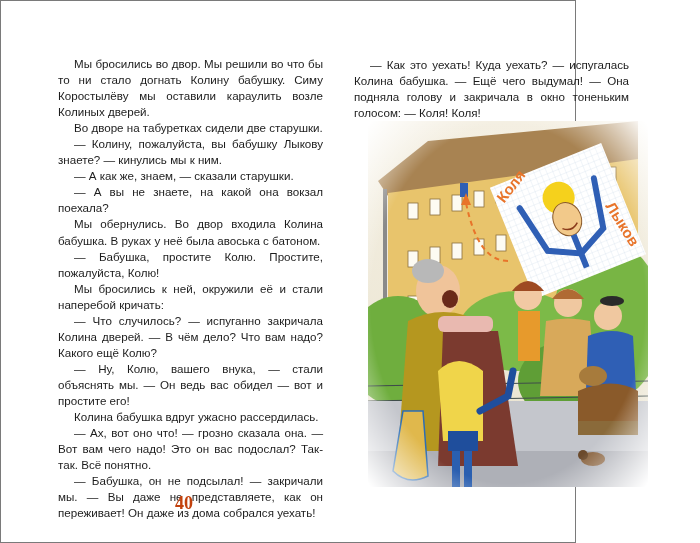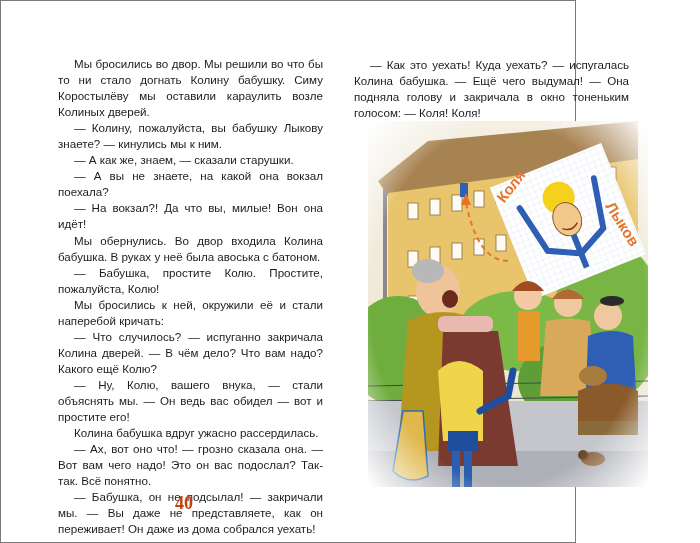--- a/index.html
+++ b/index.html
@@ -34,24 +34,24 @@
     .illustration svg { width: 100%; height: 100%; display: block; }
   </style>
 </head>
 <body>
 
 <div class="spread">
 
   <div class="page page-left">
     <div class="text-block left-text">
       <p class="para">Мы бросились во двор. Мы решили во что бы то ни стало догнать Колину бабушку. Симу Коростылёву мы оставили караулить возле Колиных дверей.</p>
+      <p class="para">Во дворе на табуретках сидели две старушки.</p>
       <p class="para">— Колину, пожалуйста, вы бабушку Лыкову знаете? — кинулись мы к ним.</p>
       <p class="para">— А как же, знаем, — сказали старушки.</p>
       <p class="para">— А вы не знаете, на какой она вокзал поехала?</p>
-      <p class="para">— На вокзал?! Да что вы, милые! Вон она идёт!</p>
       <p class="para">Мы обернулись. Во двор входила Колина бабушка. В руках у неё была авоська с батоном.</p>
       <p class="para">— Бабушка, простите Колю. Простите, пожалуйста, Колю!</p>
       <p class="para">Мы бросились к ней, окружили её и стали наперебой кричать:</p>
       <p class="para">— Что случилось? — испуганно закричала Колина дверей. — В чём дело? Что вам надо? Какого ещё Колю?</p>
       <p class="para">— Ну, Колю, вашего внука, — стали объяснять мы. — Он ведь вас обидел — вот и простите его!</p>
       <p class="para">Колина бабушка вдруг ужасно рассердилась.</p>
       <p class="para">— Ах, вот оно что! — грозно сказала она. — Вот вам чего надо! Это он вас подослал? Так-так. Всё понятно.</p>
       <p class="para">— Бабушка, он не подсылал! — закричали мы. — Вы даже не представляете, как он переживает! Он даже из дома собрался уехать!</p>
     </div>
     <div class="page-number">40</div>

